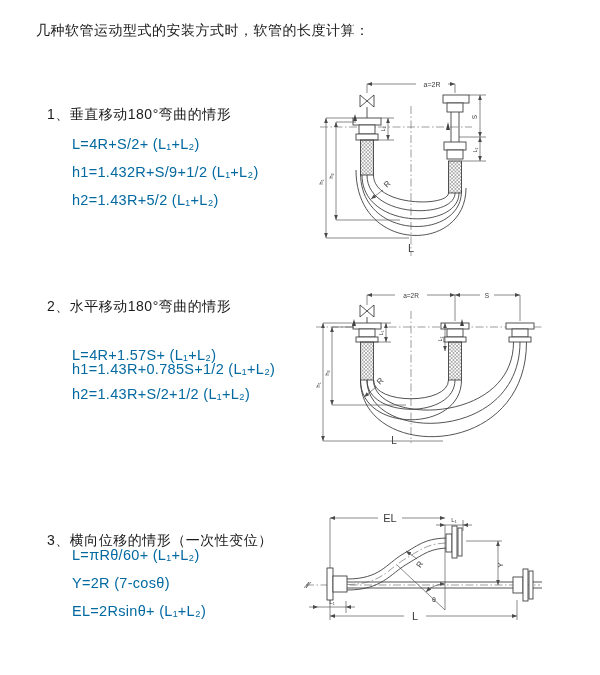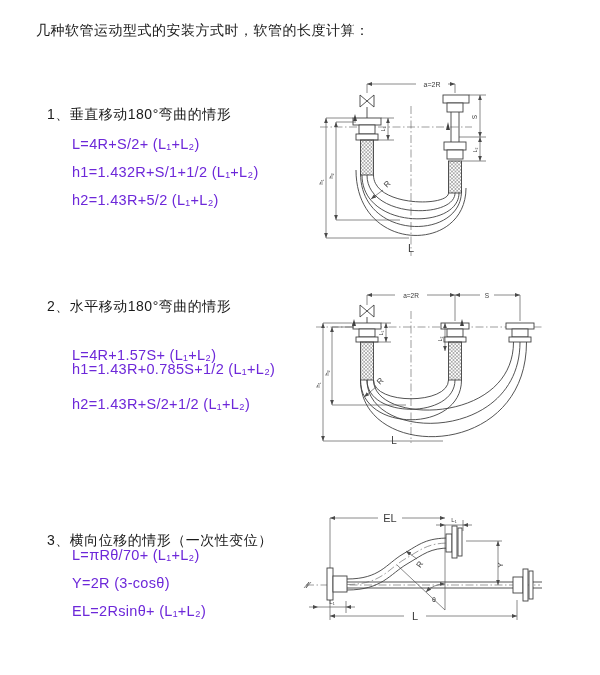--- a/index.html
+++ b/index.html
@@ -9,41 +9,41 @@
     color:#1a1a1a;position:relative;overflow:hidden;
   }
   .abs{position:absolute;}
   .doc-title{
     left:36px;top:22px;font-size:14px;font-weight:400;letter-spacing:.5px;white-space:nowrap;
   }
   .sec-heading{
     font-size:14px;font-weight:400;letter-spacing:.5px;white-space:nowrap;
   }
   .formula{
-    font-size:14.5px;font-weight:400;color:#6d28d9;letter-spacing:.3px;white-space:nowrap;
+    font-size:14.5px;font-weight:400;color:#0369a1;letter-spacing:.3px;white-space:nowrap;
   }
   svg{position:absolute;overflow:visible;}
   svg text{font-family:"Liberation Sans","DejaVu Sans",sans-serif;fill:#3a3a3a;}
   .dwg{stroke:#414141;stroke-width:.9;fill:none;}
   .dwgf{stroke:#414141;stroke-width:.9;fill:#ffffff;}
   .dim{stroke:#4a4a4a;stroke-width:.65;fill:none;}
   .cl{stroke:#5a5a5a;stroke-width:.6;fill:none;stroke-dasharray:8 2.5 1.5 2.5;}
   .arrowhead{fill:#414141;stroke:none;}
 </style>
 </head>
 <body>
 
 <div class="page">
 
   <div class="abs doc-title">几种软管运动型式的安装方式时，软管的长度计算：</div>
 
   <div>
     <div class="abs sec-heading" style="left:47px;top:106px">1、垂直移动180°弯曲的情形</div>
     <div class="abs formula" style="left:72px;top:136px">L=4R+S/2+ (L₁+L₂)</div>
-    <div class="abs formula" style="left:72px;top:164px">h1=1.432R+S/1+1/2 (L₁+L₂)</div>
+    <div class="abs formula" style="left:72px;top:164px">h1=1.432R+S/9+1/2 (L₁+L₂)</div>
     <div class="abs formula" style="left:72px;top:192px">h2=1.43R+5/2 (L₁+L₂)</div>
   </div>
 
   <svg style="left:312px;top:70px" width="288" height="192" viewBox="0 0 288 192">
     <defs>
       <pattern id="braid1" width="3.5" height="3.5" patternUnits="userSpaceOnUse">
         <path d="M0,3.5 L3.5,0 M0,0 L3.5,3.5" stroke="#6a6a6a" stroke-width="0.5"></path>
       </pattern>
       <marker id="ar1" viewBox="0 0 10 10" refX="10" refY="5" markerWidth="8" markerHeight="8" orient="auto-start-reverse">
         <path d="M0,1.2 L10,5 L0,8.8 z" fill="#4a4a4a"></path>
@@ -132,21 +132,21 @@
       <text x="77" y="116" font-size="8" text-anchor="middle" transform="rotate(-45 77 116)">R</text>
     </g>
 
     <text x="99" y="182" font-size="11" text-anchor="middle" fill="#2c2c2c">L</text>
   </svg>
 
   <div>
     <div class="abs sec-heading" style="left:47px;top:298px">2、水平移动180°弯曲的情形</div>
     <div class="abs formula" style="left:72px;top:347px">L=4R+1.57S+ (L₁+L₂)</div>
     <div class="abs formula" style="left:72px;top:361px">h1=1.43R+0.785S+1/2 (L₁+L₂)</div>
-    <div class="abs formula" style="left:72px;top:396px">h2=1.43R+S/2+1/2 (L₁+L₂)</div>
+    <div class="abs formula" style="left:72px;top:386px">h2=1.43R+S/2+1/2 (L₁+L₂)</div>
   </div>
 
   <svg style="left:310px;top:283px" width="290" height="170" viewBox="0 0 290 170">
     <defs>
       <pattern id="braid2" width="3.5" height="3.5" patternUnits="userSpaceOnUse">
         <path d="M0,3.5 L3.5,0 M0,0 L3.5,3.5" stroke="#6a6a6a" stroke-width="0.5"></path>
       </pattern>
       <marker id="ar2" viewBox="0 0 10 10" refX="10" refY="5" markerWidth="8" markerHeight="8" orient="auto-start-reverse">
         <path d="M0,1.2 L10,5 L0,8.8 z" fill="#4a4a4a"></path>
       </marker>
@@ -237,22 +237,22 @@
     <g>
       <line class="dim" x1="66" y1="104" x2="54" y2="114" marker-end="url(#ar2)"></line>
       <text x="72" y="100" font-size="8" text-anchor="middle" transform="rotate(-45 72 100)">R</text>
     </g>
 
     <text x="84" y="161" font-size="10" text-anchor="middle" fill="#2c2c2c">L</text>
   </svg>
 
   <div>
     <div class="abs sec-heading" style="left:47px;top:532px">3、横向位移的情形（一次性变位）</div>
-    <div class="abs formula" style="left:72px;top:547px">L=πRθ/70+ (L₁+L₂)</div>
-    <div class="abs formula" style="left:72px;top:575px">Y=2R (3-cosθ)</div>
+    <div class="abs formula" style="left:72px;top:547px">L=πRθ/60+ (L₁+L₂)</div>
+    <div class="abs formula" style="left:72px;top:575px">Y=2R (7-cosθ)</div>
     <div class="abs formula" style="left:72px;top:603px">EL=2Rsinθ+ (L₁+L₂)</div>
   </div>
 
   <svg style="left:300px;top:498px" width="300" height="162" viewBox="0 0 300 162">
     <defs>
       <marker id="ar3" viewBox="0 0 10 10" refX="10" refY="5" markerWidth="8" markerHeight="8" orient="auto-start-reverse">
         <path d="M0,1.2 L10,5 L0,8.8 z" fill="#4a4a4a"></path>
       </marker>
     </defs>
 

